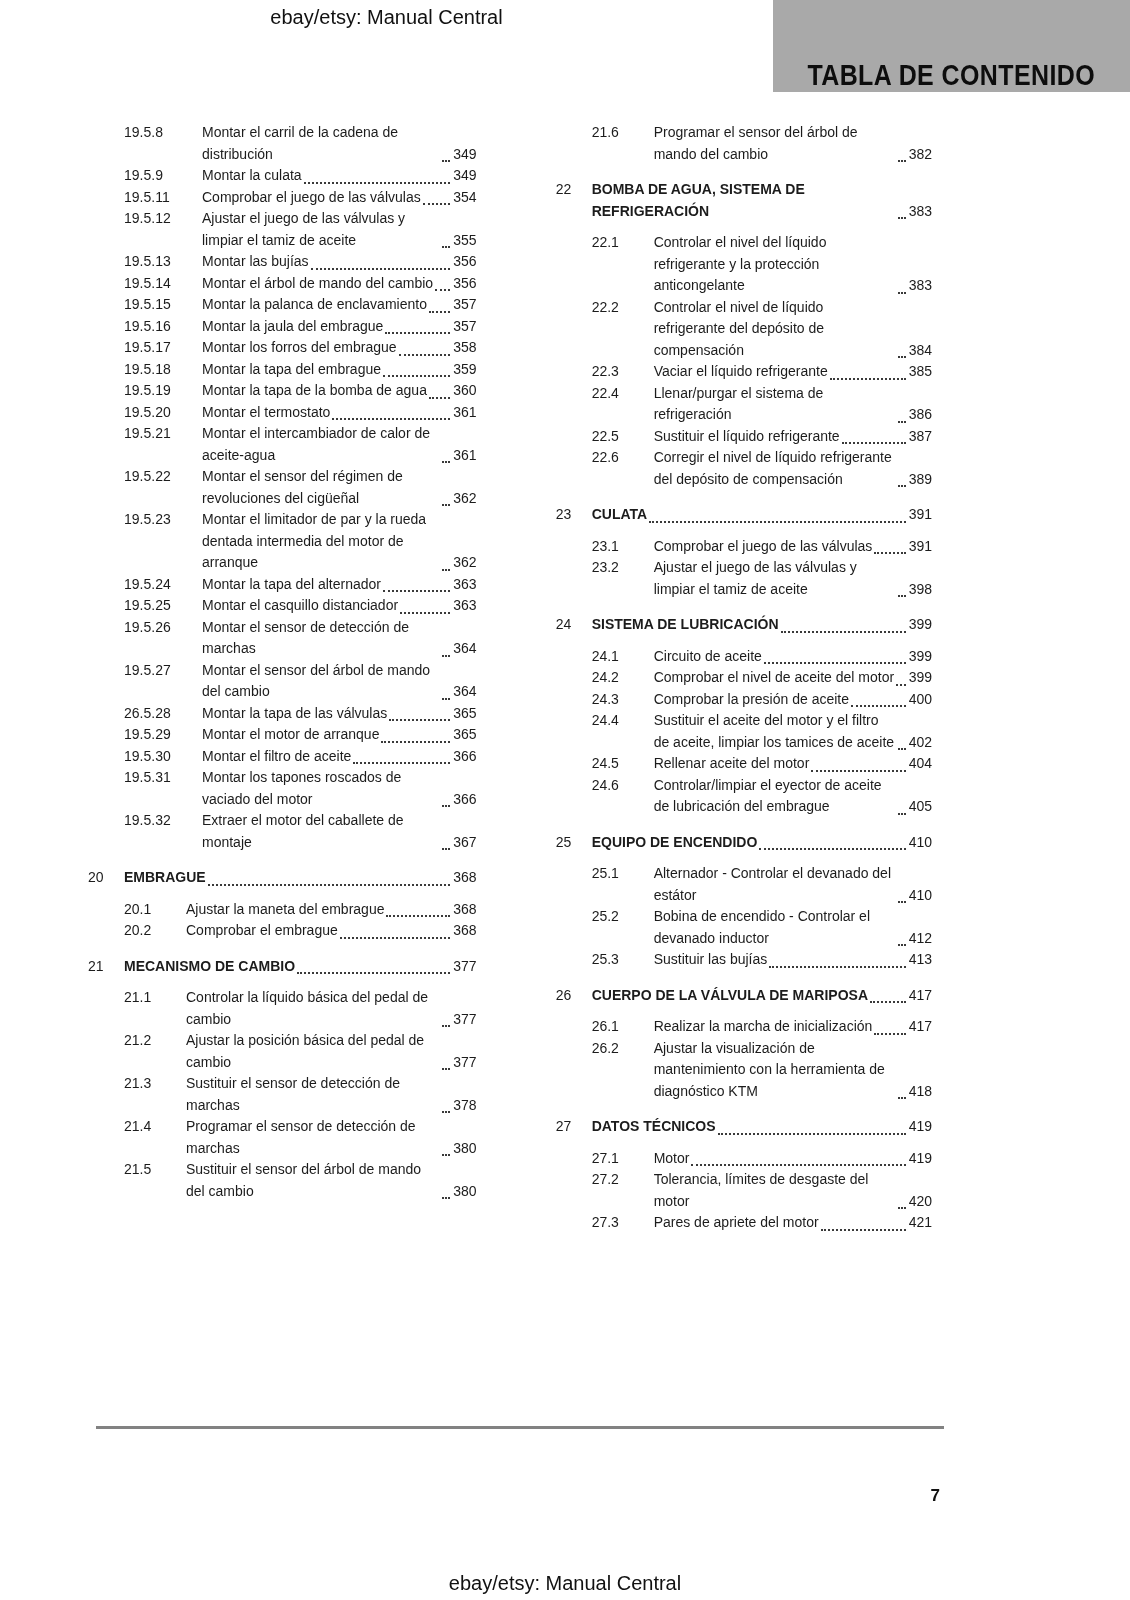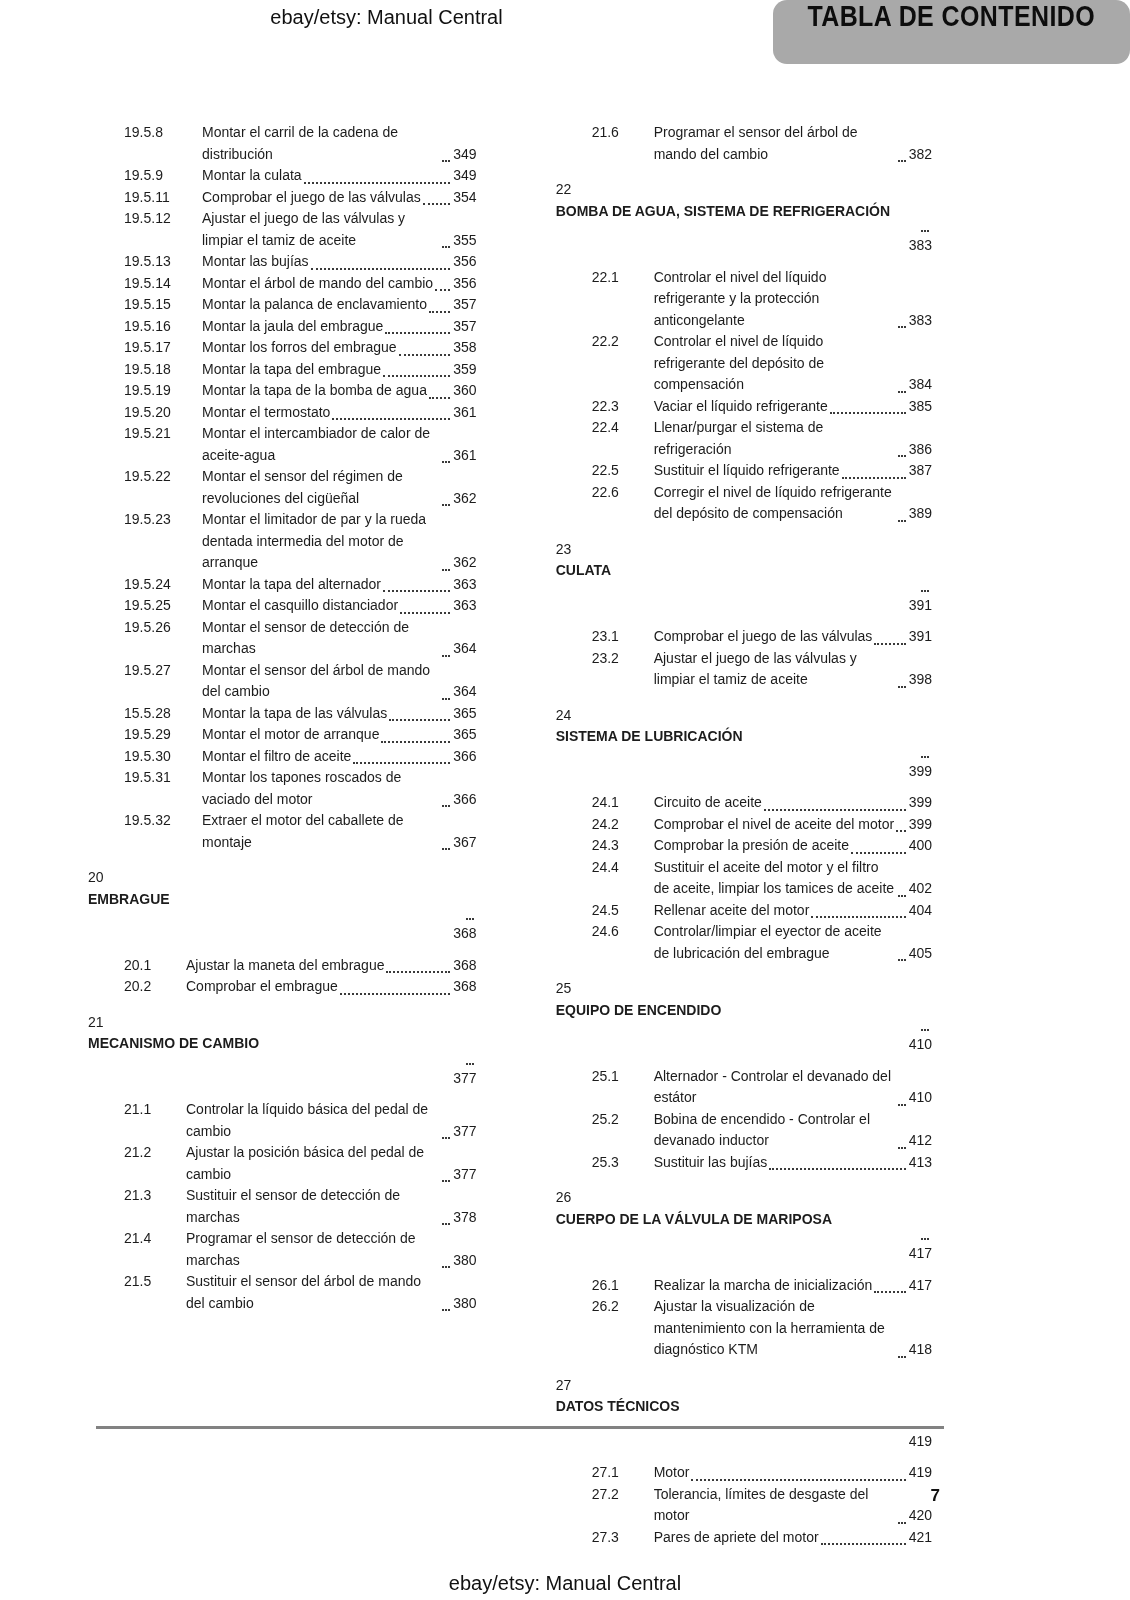--- a/index.html
+++ b/index.html
@@ -8,23 +8,23 @@
     font-family:"Liberation Sans", sans-serif;
     color:var(--text,#1c1c1c);
     overflow:hidden;
   }
   
   .doc-header{
     position:absolute;top:6px;left:0;width:773px;text-align:center;
     font-size:20px;color:#111;
   }
   .header-box{
-    position:absolute;top:0;left:773px;width:357px;height:64px;
+    position:absolute;top:0;left:773px;width:357px;height:92px;
     background:var(--box-bg,#a9a9a9);
-    display:flex;align-items:flex-start;justify-content:center;border-radius:14px;
+    display:flex;align-items:flex-end;justify-content:center;
   }
   .header-box .hb-title{
     font-size:29px;font-weight:bold;color:#0d0d0d;
     transform:scaleX(0.86);letter-spacing:0.5px;white-space:nowrap;
   }
   
   .toc{
     position:absolute;top:122px;left:88px;width:844px;
     display:flex;gap:37px;
     font-size:14px;line-height:21.5px;
@@ -34,21 +34,21 @@
   .col.right{width:397px;margin-left:42px;}
   .row{display:flex;align-items:flex-start;}
   .row .num{flex:0 0 auto;}
   .row .title{flex:0 1 auto;}
   .row .lead{
     flex:1 1 8px;min-width:8px;align-self:flex-end;
     border-bottom:2.5px dotted var(--dots,#3a3a3a);
     margin:0 3px 3px 2px;height:0;
   }
   .row .pg{flex:0 0 auto;align-self:flex-end;text-align:right;}
-  .row.chapter{margin:14px 0 10px 0;flex-direction:column;}
+  .row.chapter{margin:14px 0 10px 0;}
   .row.chapter .title{text-transform:none;font-weight:bold;}
   .row.chapter .num{width:36px;}
   .row.sub{padding-left:36px;}
   .row.sub .num{width:62px;}
   .row.sub.numwide .num{width:78px;}
   
   .bottom-rule{
     position:absolute;top:1426px;left:96px;width:848px;height:3px;
     background:var(--rule,#828282);
   }
@@ -179,21 +179,21 @@
     <span class="lead"></span>
     <span class="pg">364</span>
   </div>
       <div class="row sub numwide">
     <span class="num">19.5.27</span>
     <span class="title">Montar el sensor del árbol de mando del cambio</span>
     <span class="lead"></span>
     <span class="pg">364</span>
   </div>
       <div class="row sub numwide">
-    <span class="num">15.5.28</span>
+    <span class="num">26.5.28</span>
     <span class="title">Montar la tapa de las válvulas</span>
     <span class="lead"></span>
     <span class="pg">365</span>
   </div>
       <div class="row sub numwide">
     <span class="num">19.5.29</span>
     <span class="title">Montar el motor de arranque</span>
     <span class="lead"></span>
     <span class="pg">365</span>
   </div>

